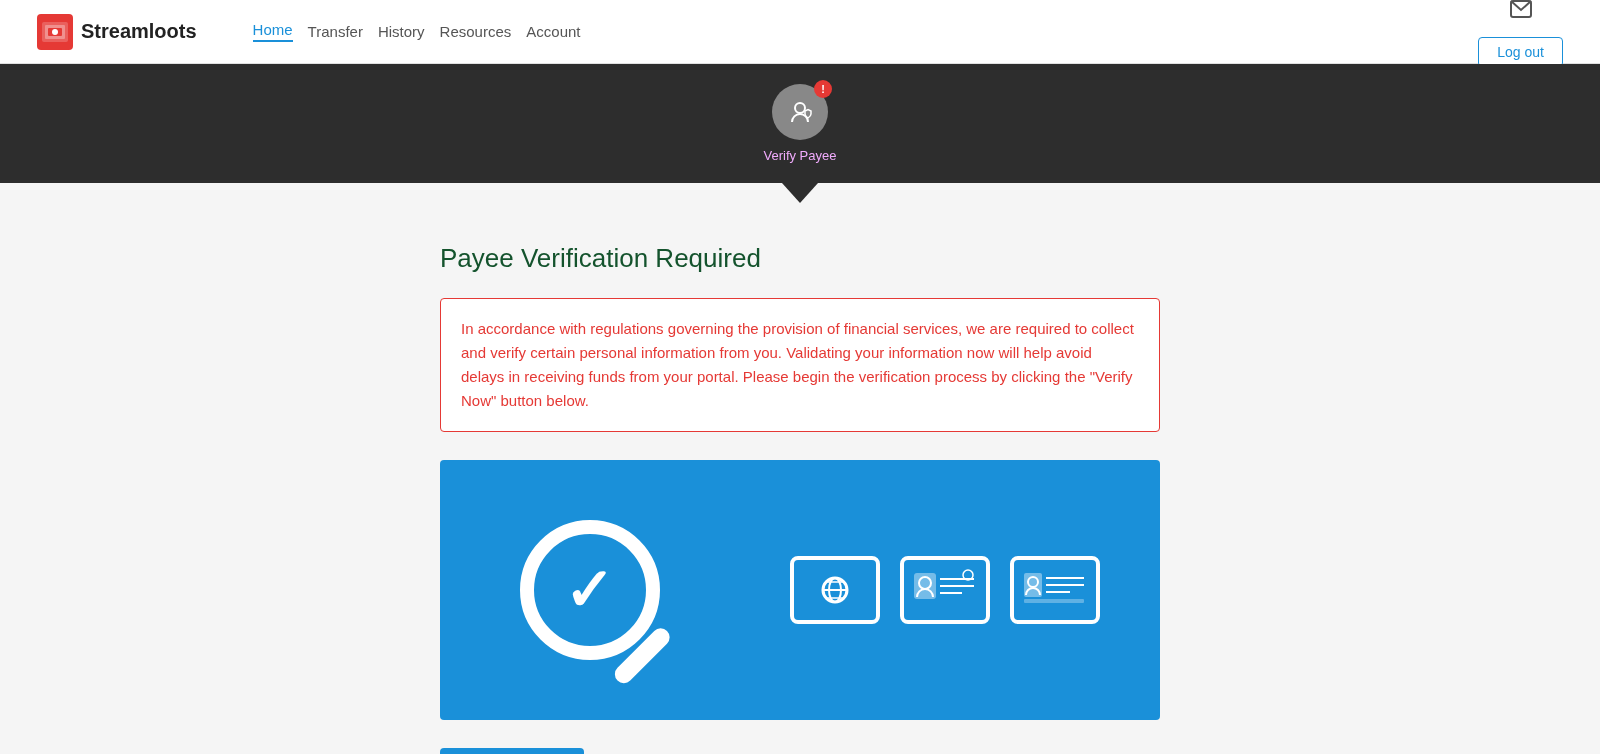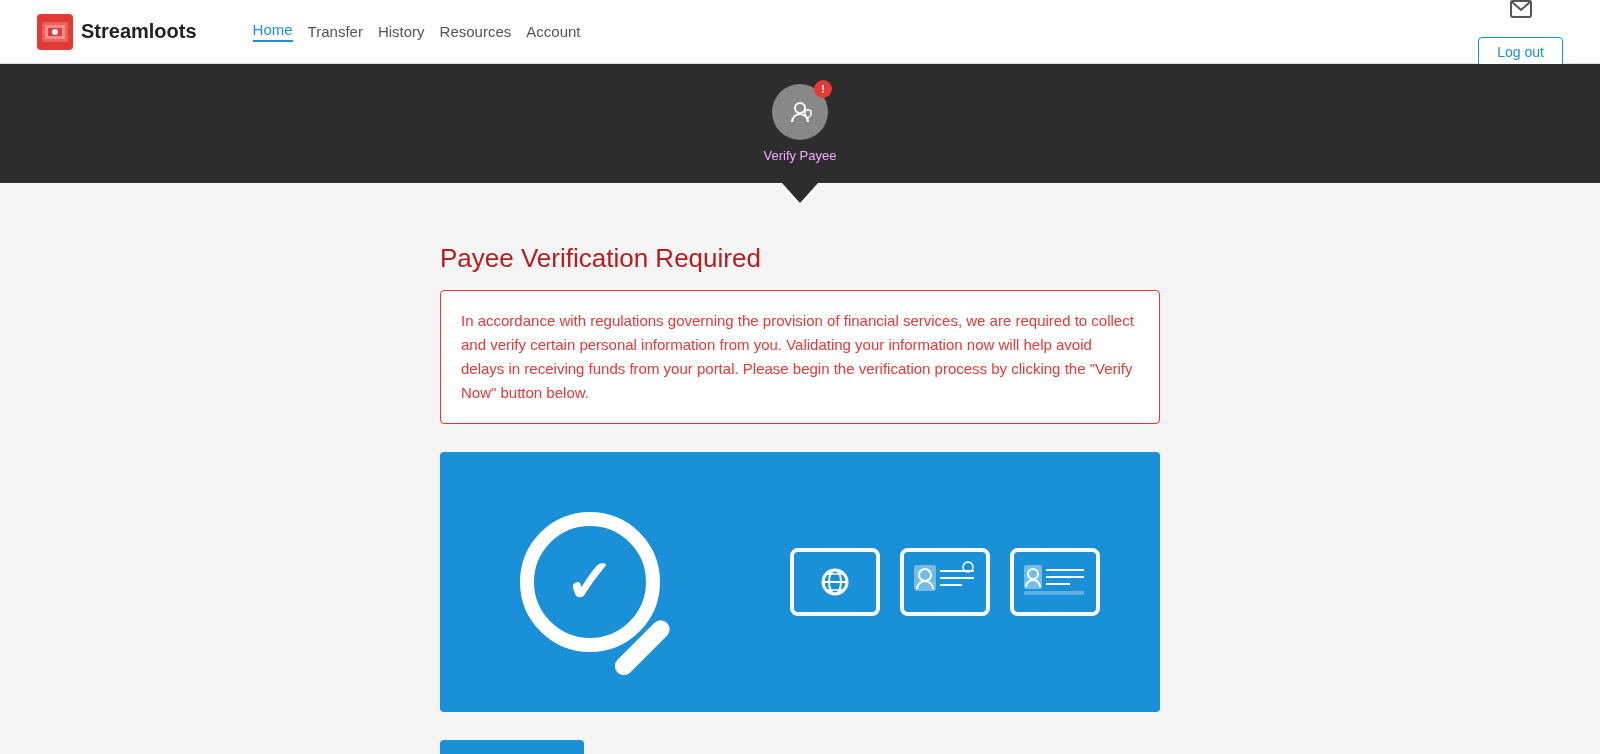--- a/index.html
+++ b/index.html
@@ -138,22 +138,22 @@
 
     
     .main-content {
       max-width: 760px;
       margin: 60px auto 40px auto;
       padding: 0 20px;
     }
     .page-title {
       font-size: 26px;
       font-weight: 400;
-      color: #b91c1c;
-      margin-bottom: 16px;
+      color: #14532d;
+      margin-bottom: 24px;
     }
     .alert-box {
       border: 1px solid #e53935;
       border-radius: 4px;
       padding: 18px 20px;
       margin-bottom: 28px;
       background: #fff;
     }
     .alert-text {
       color: #e53935;

